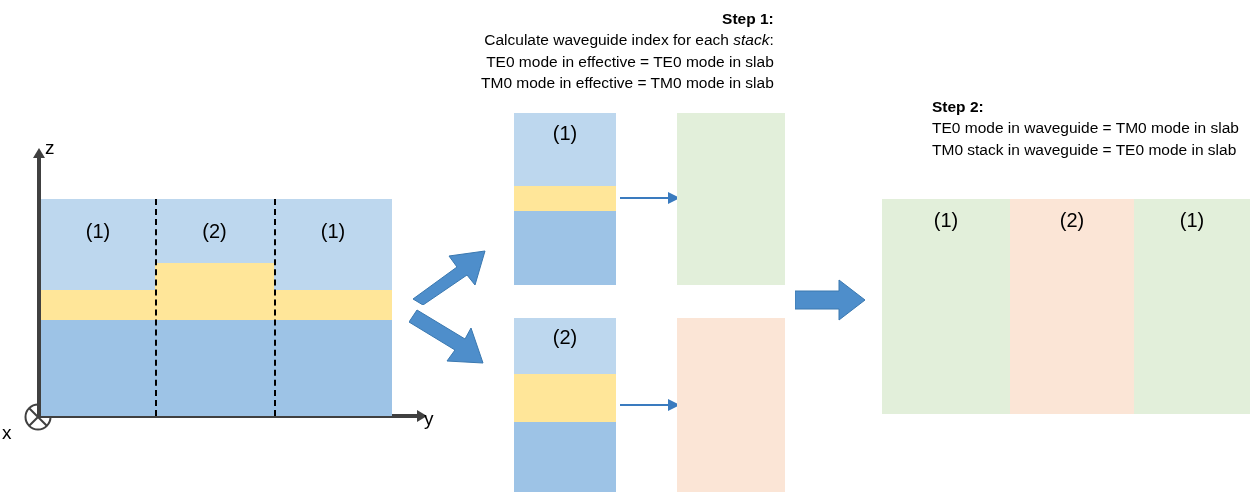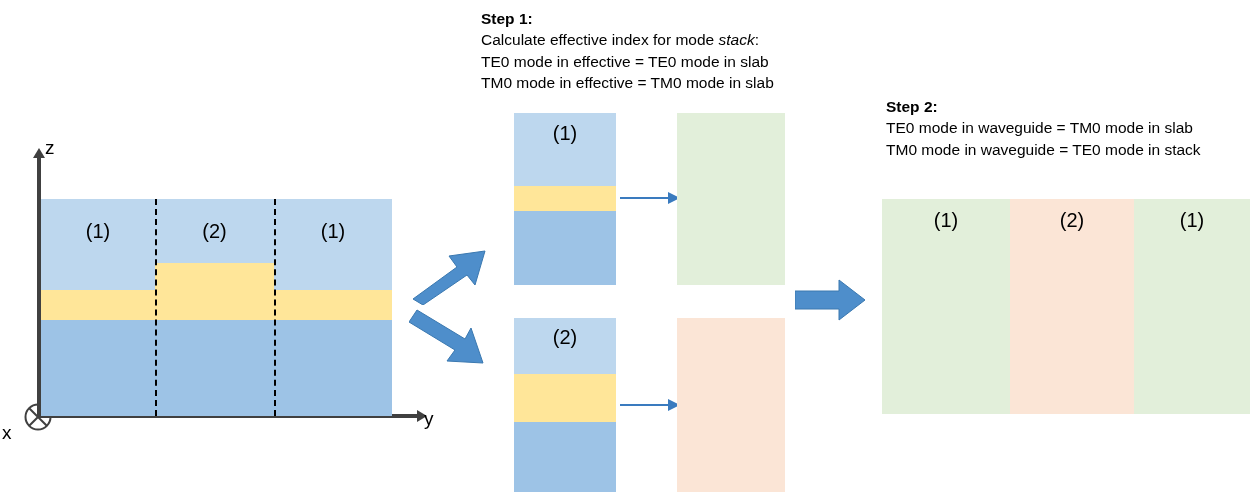--- a/index.html
+++ b/index.html
@@ -109,24 +109,24 @@
     <svg width="80" height="60" viewBox="0 0 80 60">
       <polygon points="4,54 48,22 40,11 76,6 66,40 58,30 14,60" fill="#4E8ECB" stroke="#3A78B0" stroke-width="1"></polygon>
     </svg>
   </div>
   <div class="fat-arrow" style="left:409px; top:305px;">
     <svg width="80" height="65" viewBox="0 0 80 65">
       <polygon points="8,5 56,34 62,23 74,58 38,56 46,45 0,17" fill="#4E8ECB" stroke="#3A78B0" stroke-width="1"></polygon>
     </svg>
   </div>
 
-  <div class="textblock" style="left:481px; top:8px;">
+  <div class="textblock" style="left:481px; top:8px;text-align:right;">
     <div class="step-title">Step 1:</div>
     <div class="step-line">
-      <span>Calculate effective index for mode </span><span class="emph">stack</span><span>:</span>
+      <span>Calculate waveguide index for each </span><span class="emph">stack</span><span>:</span>
     </div>
     <div class="step-line">TE0 mode in effective = TE0 mode in slab</div>
     <div class="step-line">TM0 mode in effective = TM0 mode in slab</div>
   </div>
 
   <div>
     <div class="layer clad" style="left:514px; top:113px; width:102px; height:73px;"></div>
     <div class="layer core" style="left:514px; top:186px; width:102px; height:25px;"></div>
     <div class="layer subst" style="left:514px; top:211px; width:102px; height:74px;"></div>
     <div class="region-label" style="left:514px; top:122px; width:102px;">(1)</div>
@@ -156,24 +156,24 @@
   </div>
 
   <div class="layer slab-peach" style="left:677px; top:318px; width:108px; height:174px;"></div>
 
   <div class="fat-arrow" style="left:795px; top:278px;">
     <svg width="72" height="44" viewBox="0 0 72 44">
       <polygon points="0,13 44,13 44,2 70,22 44,42 44,31 0,31" fill="#4E8ECB" stroke="#3A78B0" stroke-width="1"></polygon>
     </svg>
   </div>
 
-  <div class="textblock" style="left:886px; top:96px;">
+  <div class="textblock" style="left:932px; top:96px;">
     <div class="step-title">Step 2:</div>
     <div class="step-line">TE0 mode in waveguide = TM0 mode in slab</div>
-    <div class="step-line">TM0 mode in waveguide = TE0 mode in stack</div>
+    <div class="step-line">TM0 stack in waveguide = TE0 mode in slab</div>
   </div>
 
   <div>
     <div class="layer slab-green" style="left:882px; top:199px; width:128px; height:215px;"></div>
     <div class="layer slab-peach" style="left:1010px; top:199px; width:124px; height:215px;"></div>
     <div class="layer slab-green" style="left:1134px; top:199px; width:116px; height:215px;"></div>
 
     <div class="region-label" style="left:882px; top:209px; width:128px;">(1)</div>
     <div class="region-label" style="left:1010px; top:209px; width:124px;">(2)</div>
     <div class="region-label" style="left:1134px; top:209px; width:116px;">(1)</div>

